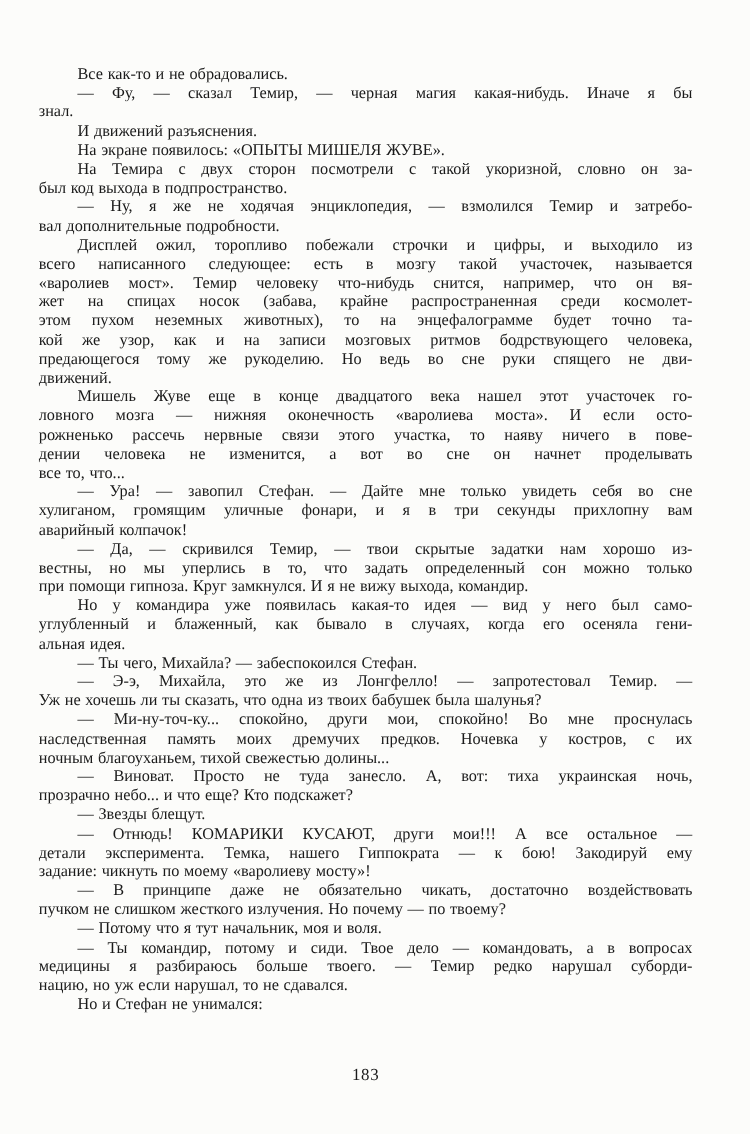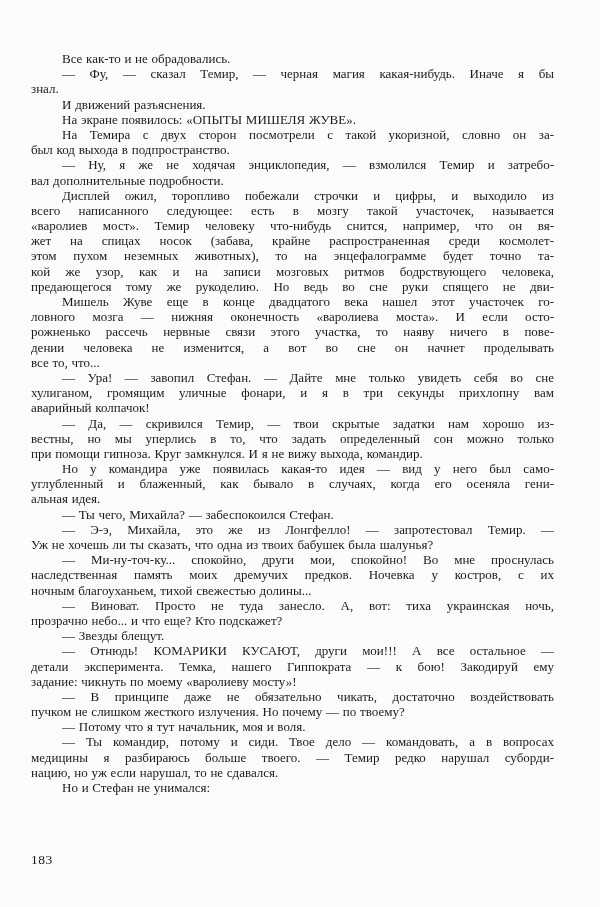--- a/index.html
+++ b/index.html
@@ -46,21 +46,21 @@
     text-align-last: left;
   }
   .line.indent {
     text-indent: 31px;
   }
   .page-number {
     position: absolute;
     left: 31px;
     top: 852px;
     width: 523px;
-    text-align: left;
+    text-align: center;
     font-size: 13.5px;
     line-height: 15px;
     letter-spacing: 0.5px;
   }
 </style>
 </head>
 <body>
 
 <div class="scan-page">
   <div class="text-block">
@@ -86,20 +86,21 @@
         <div class="line last">вал дополнительные подробности.</div>
       </div>
       <div class="paragraph">
         <div class="line indent">Дисплей ожил, торопливо побежали строчки и цифры, и выходило из</div>
         <div class="line">всего написанного следующее: есть в мозгу такой участочек, называется</div>
         <div class="line">«варолиев мост». Темир человеку что-нибудь снится, например, что он вя-</div>
         <div class="line">жет на спицах носок (забава, крайне распространенная среди космолет-</div>
         <div class="line">этом пухом неземных животных), то на энцефалограмме будет точно та-</div>
         <div class="line">кой же узор, как и на записи мозговых ритмов бодрствующего человека,</div>
         <div class="line">предающегося тому же рукоделию. Но ведь во сне руки спящего не дви-</div>
+        <div class="line last">движений.</div>
       </div>
       <div class="paragraph">
         <div class="line indent">Мишель Жуве еще в конце двадцатого века нашел этот участочек го-</div>
         <div class="line">ловного мозга — нижняя оконечность «варолиева моста». И если осто-</div>
         <div class="line">рожненько рассечь нервные связи этого участка, то наяву ничего в пове-</div>
         <div class="line">дении человека не изменится, а вот во сне он начнет проделывать</div>
         <div class="line last">все то, что...</div>
       </div>
       <div class="paragraph">
         <div class="line indent">— Ура! — завопил Стефан. — Дайте мне только увидеть себя во сне</div>

